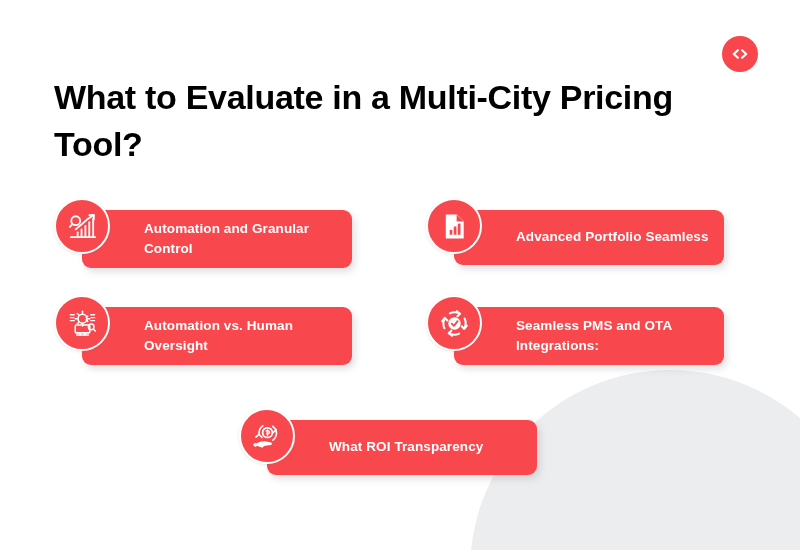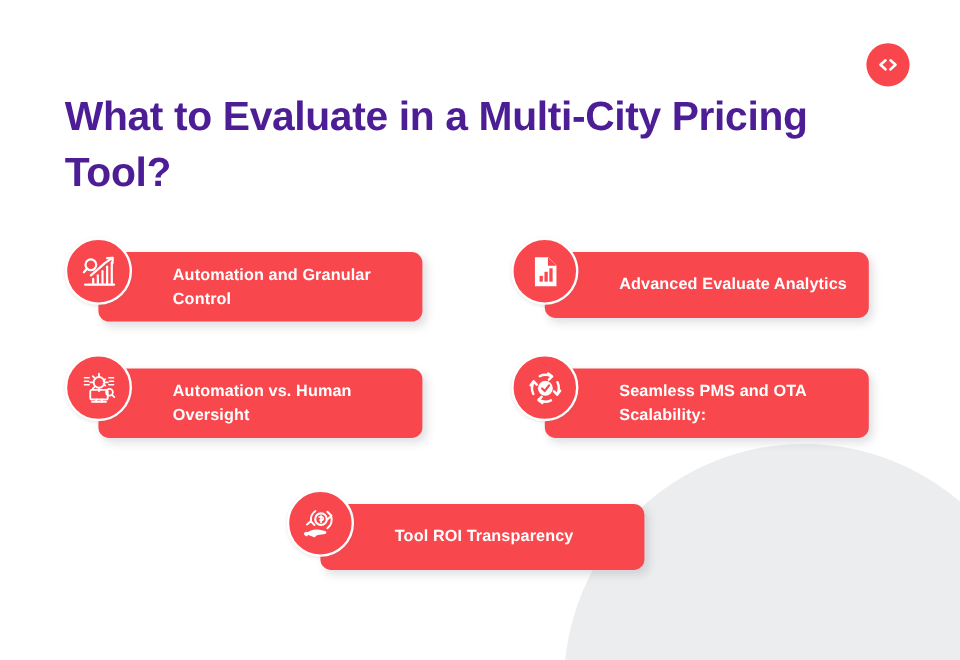--- a/index.html
+++ b/index.html
@@ -42,21 +42,21 @@
 
   
   .title {
     position:absolute;
     left:54px; top:74px;
     width:640px;
     font-size:34px;
     font-weight:700;
     line-height:1.38;
     letter-spacing:-0.3px;
-    color:#4c1d95;
+    color:#000000;
     z-index:3;
   }
 
   
   .card {
     position:absolute;
     z-index:3;
   }
 
   .card-body {
@@ -144,21 +144,21 @@
 
           <circle cx="9" cy="10" r="4.6"></circle>
           <path d="M5.7 13.4 L3 16.4"></path>
         </svg>
       </span>
     </div>
   </div>
 
   <div class="card" id="card-2">
     <div class="card-body">
-      <span class="card-label">Advanced Evaluate Analytics</span>
+      <span class="card-label">Advanced Portfolio Seamless</span>
     </div>
     <div class="icon-circle">
       <span>
         <svg viewBox="0 0 32 32">
           <path d="M7 3.5 h11.5 L25.5 10.5 V28.5 H7 Z" fill="#ffffff"></path>
           <path d="M18.2 3.5 L25.5 10.8 H18.2 Z" fill="#f8474d"></path>
           <rect x="11" y="19.5" width="2.8" height="5" fill="#f8474d"></rect>
           <rect x="15.2" y="16" width="2.8" height="8.5" fill="#f8474d"></rect>
           <rect x="19.4" y="13" width="2.8" height="11.5" fill="#f8474d"></rect>
         </svg>
@@ -202,21 +202,21 @@
 
           <circle cx="25" cy="19.5" r="2.9" stroke-width="1.5"></circle>
           <path d="M27.2 21.7 L29.2 23.7" stroke-width="1.5"></path>
         </svg>
       </span>
     </div>
   </div>
 
   <div class="card" id="card-4">
     <div class="card-body">
-      <span class="card-label">Seamless PMS and OTA Scalability:</span>
+      <span class="card-label">Seamless PMS and OTA Integrations:</span>
     </div>
     <div class="icon-circle">
       <span>
         <svg viewBox="0 0 32 32">
 
           <circle cx="16" cy="16" r="6.4" fill="#ffffff"></circle>
           <path d="M13.2 16.2 L15.4 18.4 L19.2 13.6" fill="none" stroke="#f8474d" stroke-width="1.9" stroke-linecap="round" stroke-linejoin="round"></path>
 
           <g fill="none" stroke="#ffffff" stroke-width="2.1" stroke-linecap="round" stroke-linejoin="round">
             <path d="M11.2 5.6 A11.2 11.2 0 0 1 21.2 5.8"></path>
@@ -231,21 +231,21 @@
             <path d="M5.6 20.9 A11.2 11.2 0 0 1 5.8 10.8"></path>
             <path d="M3.3 13.5 L5.9 10.1 L8.6 12.9"></path>
           </g>
         </svg>
       </span>
     </div>
   </div>
 
   <div class="card" id="card-5">
     <div class="card-body">
-      <span class="card-label">Tool ROI Transparency</span>
+      <span class="card-label">What ROI Transparency</span>
     </div>
     <div class="icon-circle">
       <span>
         <svg viewBox="0 0 32 32">
 
           <g fill="none" stroke="#ffffff" stroke-width="1.7" stroke-linecap="round" stroke-linejoin="round">
             <path d="M24.6 9.2 A9 9 0 0 1 21.5 19.8"></path>
             <path d="M21.5 5.6 L25 9.1 L21.4 12.2"></path>
             <path d="M7.4 13.6 A9 9 0 0 1 11.2 5"></path>
             <path d="M10.4 17 L7.2 13.8 L4 16.6"></path>

